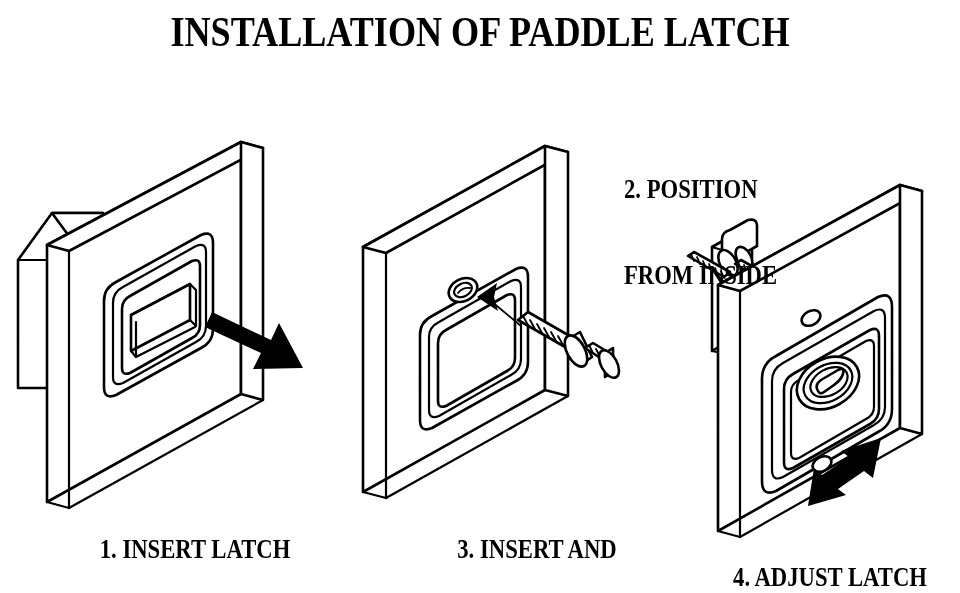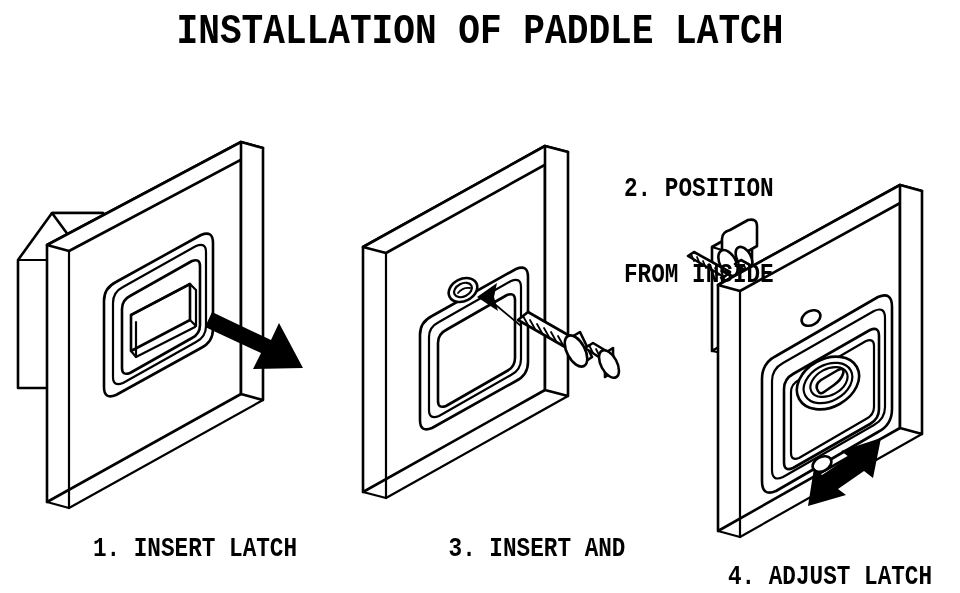--- a/index.html
+++ b/index.html
@@ -7,21 +7,21 @@
     margin: 0;
     padding: 0;
     background: #ffffff;
   }
   #page {
     position: relative;
     width: 960px;
     height: 593px;
     background: #ffffff;
     overflow: hidden;
-    font-family: Liberation Mono, monospace;
+    font-family: Liberation Serif, serif;
   }
 
   
   .txt {
     position: absolute;
     color: #000000;
     font-weight: bold;
     letter-spacing: -0.5px;
     white-space: pre;
     line-height: 1.06;

